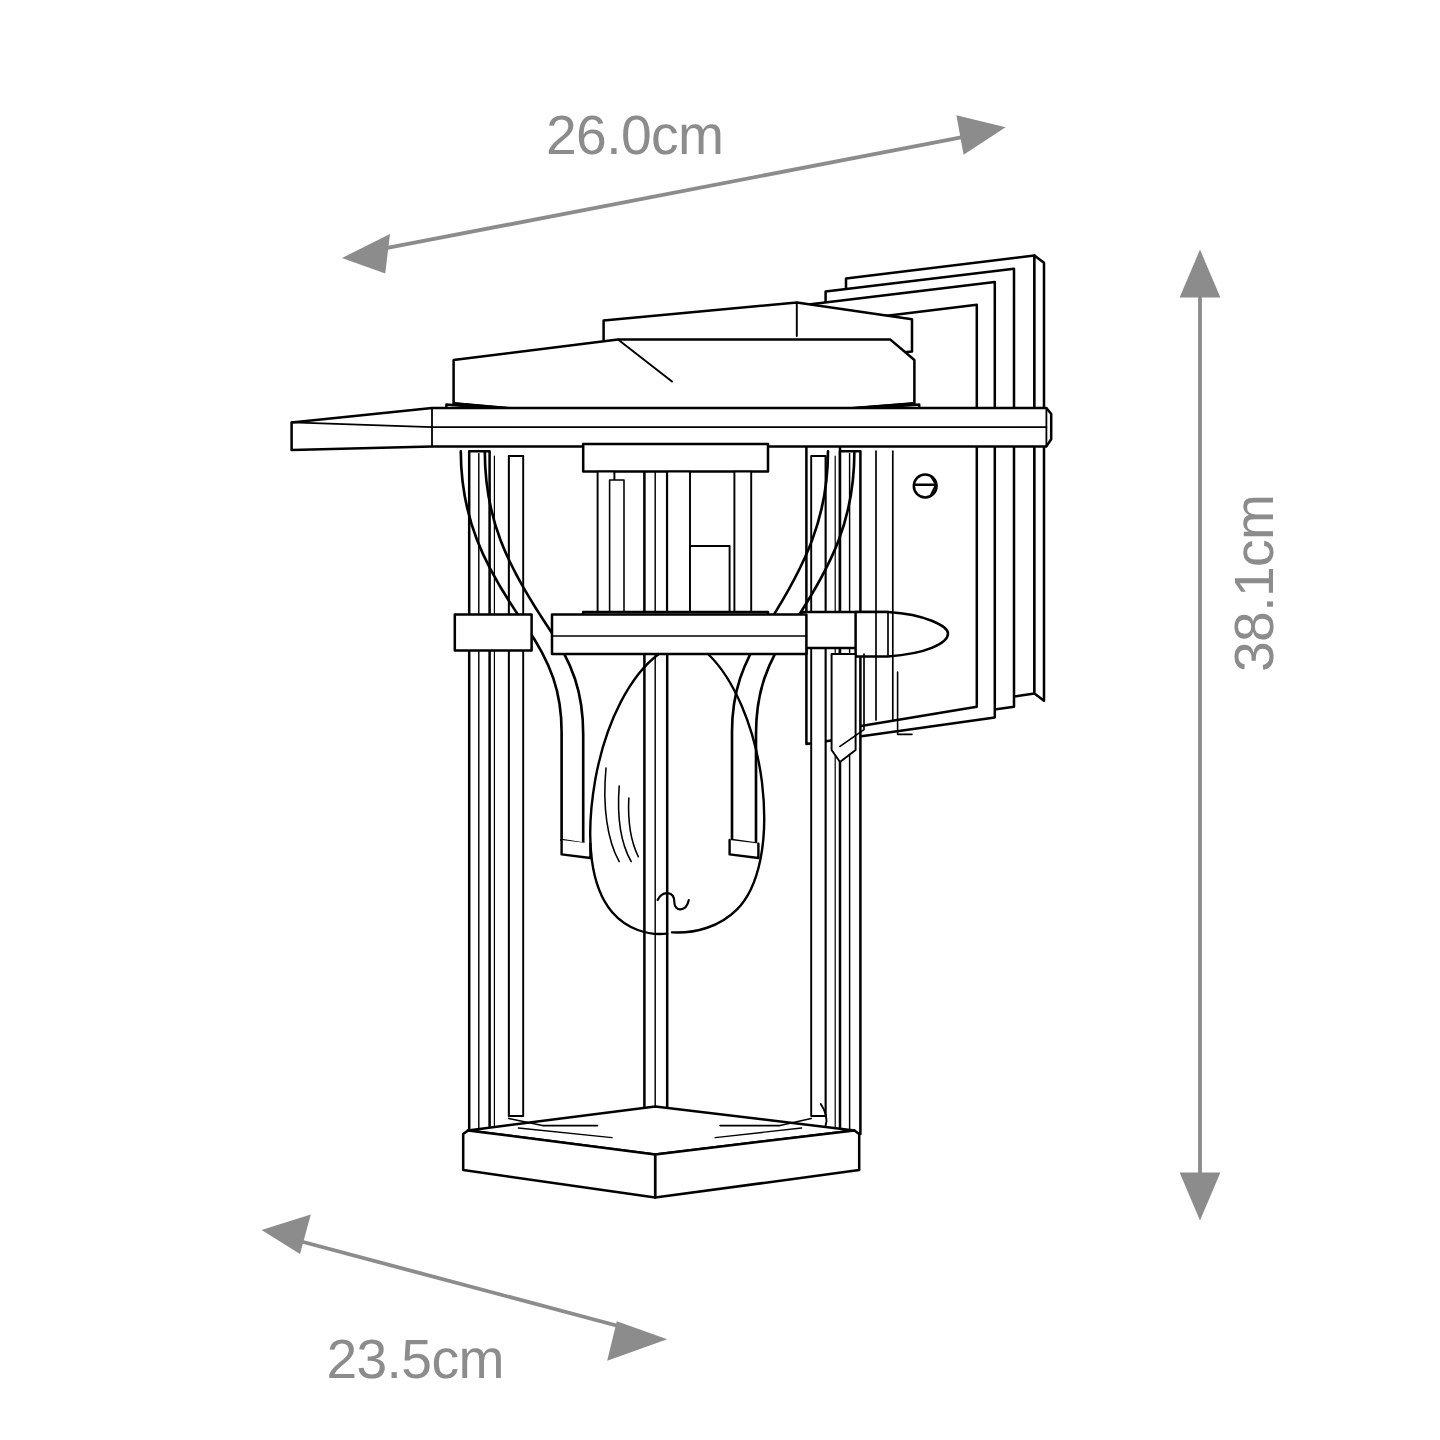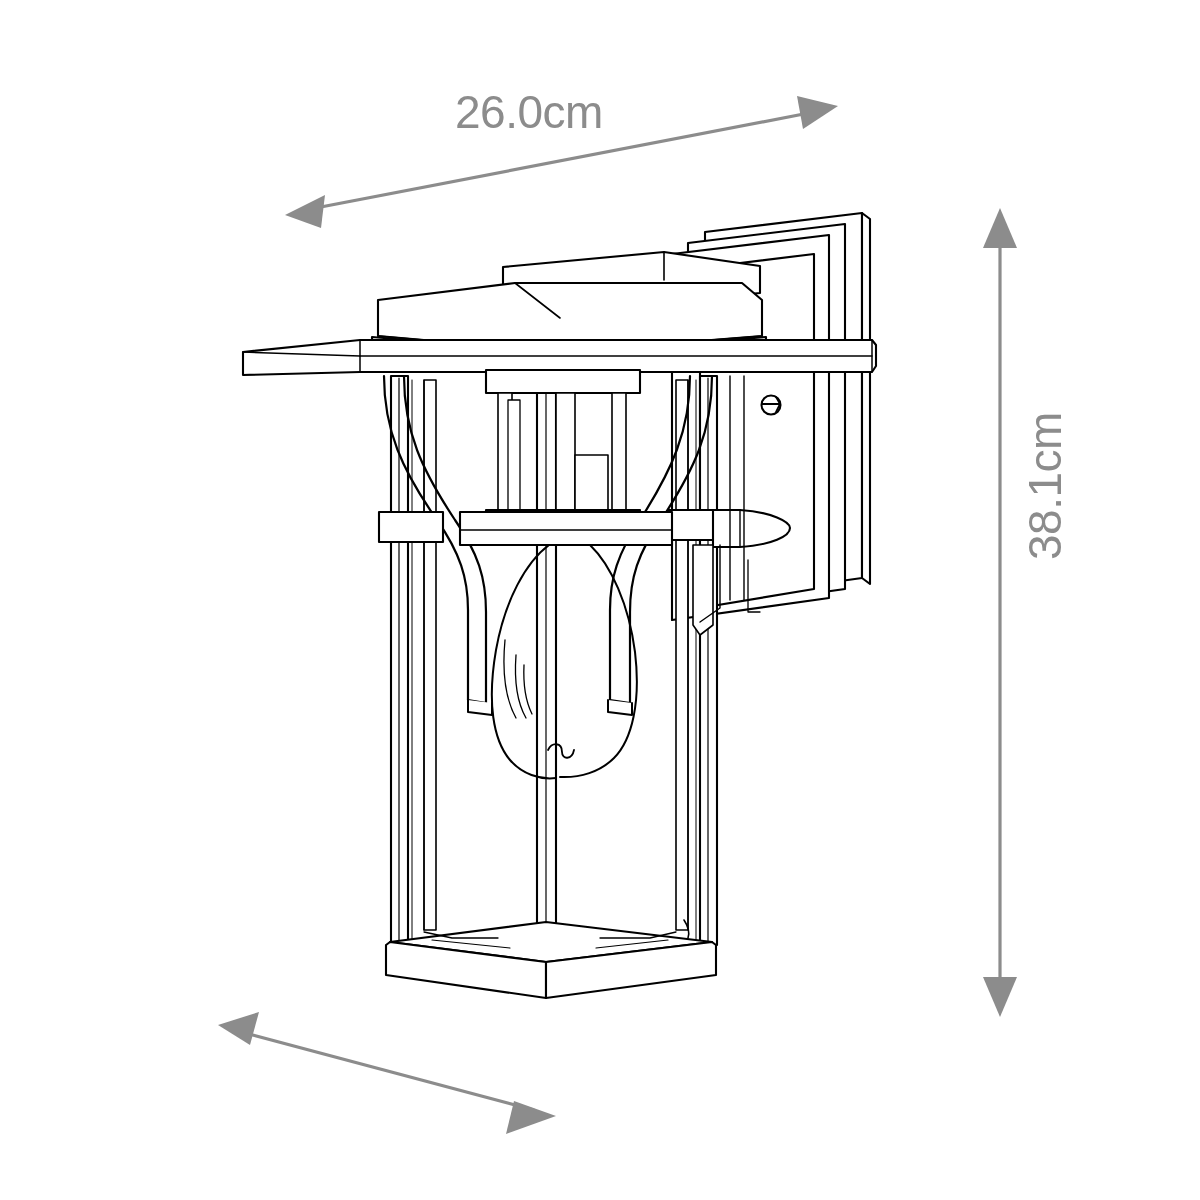--- a/index.html
+++ b/index.html
@@ -229,14 +229,15 @@
         <path d="M 748,560 L 748,612 L 760,612" stroke-width="1.3"></path>
       </g>
 
     </g>
   </svg>
 
   <div class="dim-text" id="dim-width-label">26.0cm</div>
 
   <div class="dim-text" id="dim-height-label">38.1cm</div>
 
+  <div class="dim-text" id="dim-depth-label">23.5cm</div>
 
 </div>
 
 </body></html>

